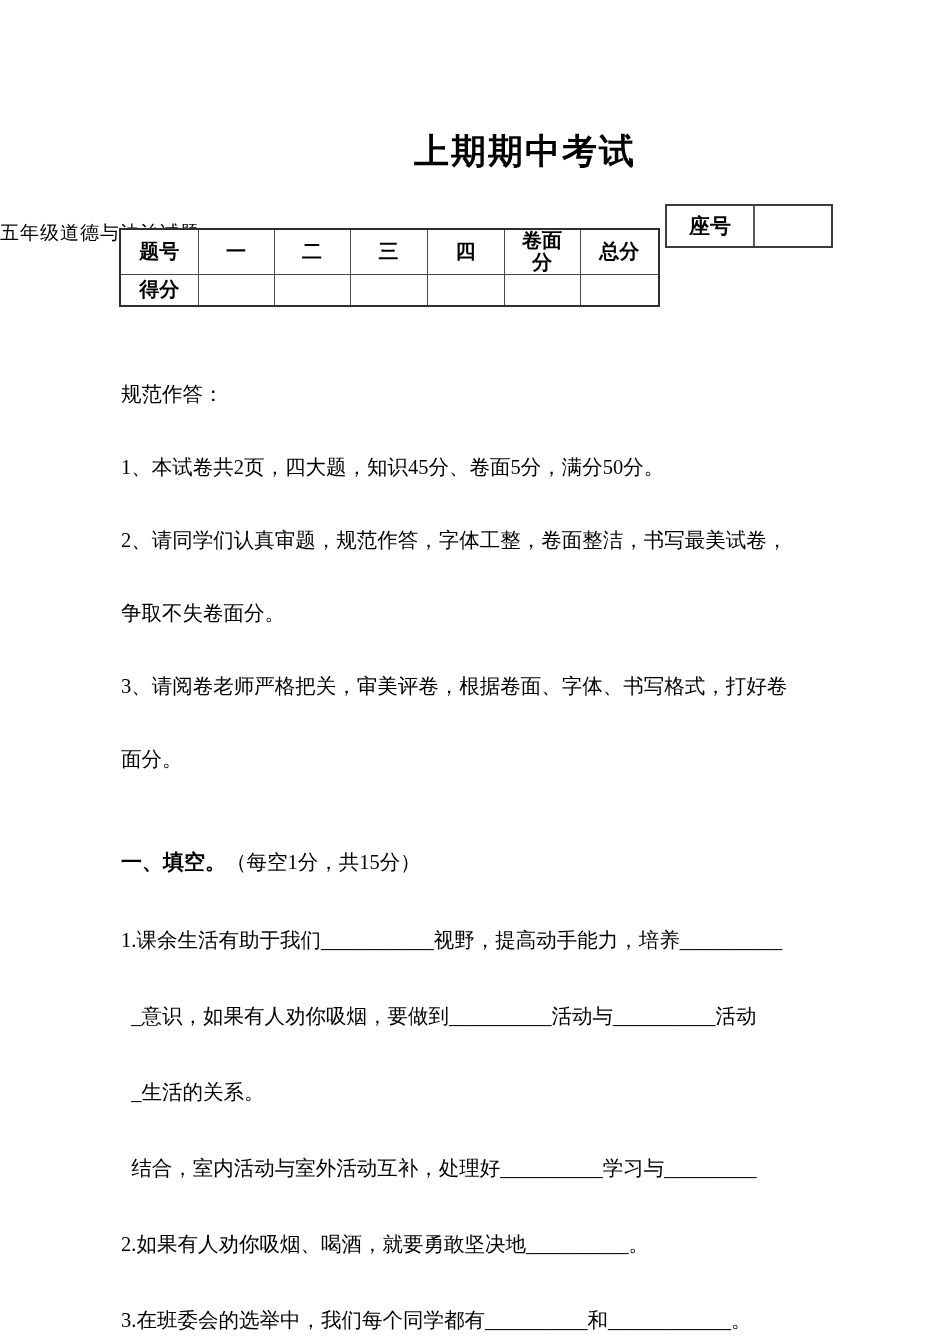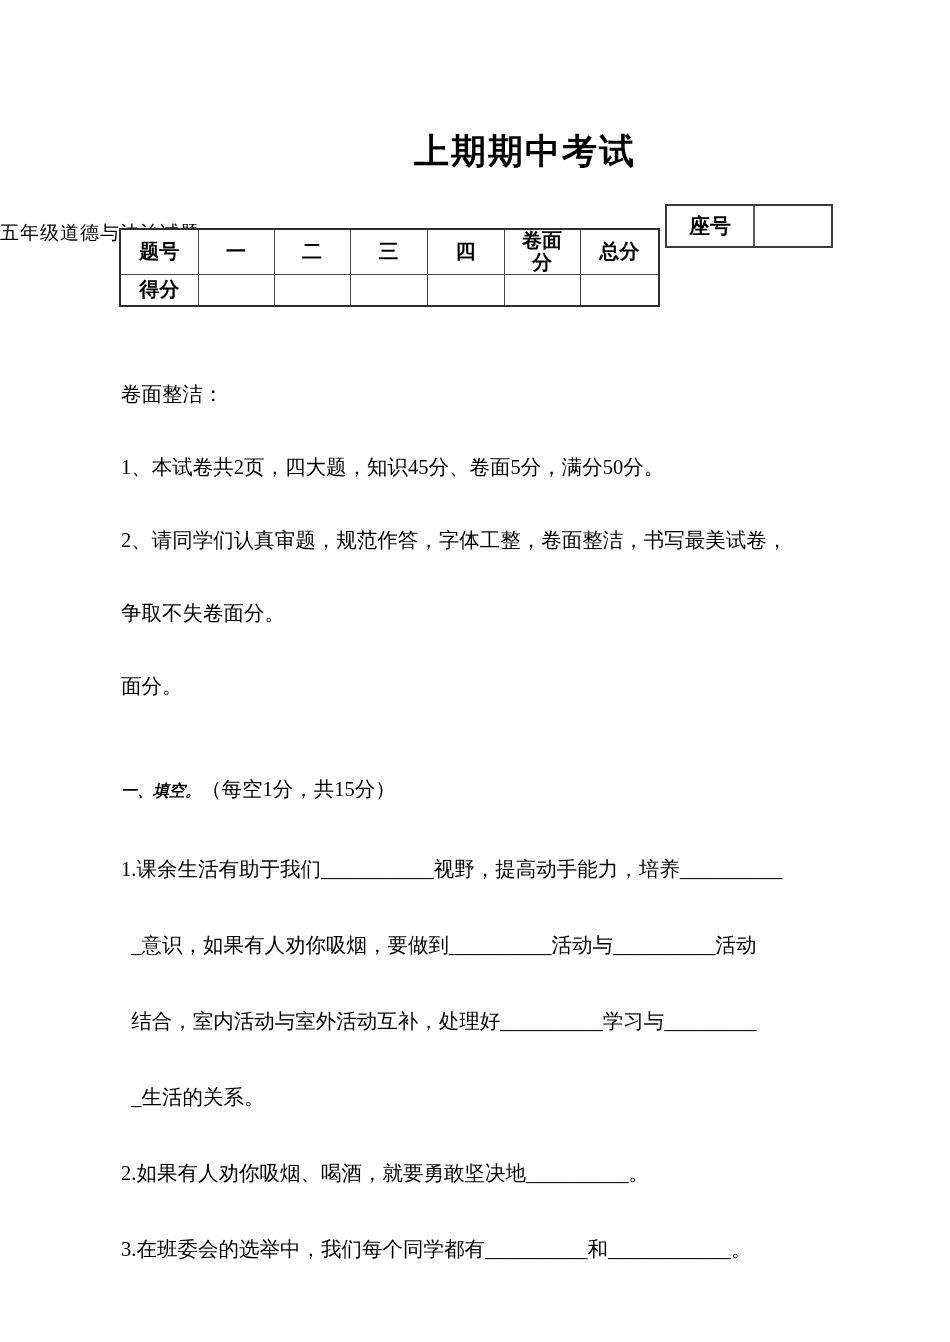--- a/index.html
+++ b/index.html
@@ -45,21 +45,21 @@
   table.score-table tr.score-row td { height:32px;text-align:center; }
   .wrap-narrow { display:inline-block; max-width:46px; word-break:break-all; }
   .main {
     position:absolute; left:121px; top:312px; width:726px;
     font-size:20.5px; white-space:pre-wrap;
   }
   .tip-line   { line-height:27px; }
   .q-line     { line-height:30px;font-family:Liberation Serif, serif; }
   .sec-heading { line-height:34px; margin-top:3px; }
   .bold-sans {
-    font-family:"Liberation Sans", sans-serif; font-weight:bold; font-size:16px;font-style:italic;
+    font-family:"Liberation Sans", sans-serif; font-weight:bold; font-size:21px;
   }
 </style>
 </head>
 <body>
 
 <div class="page">
 
   <div class="title">上期期中考试</div>
   <div class="subtitle">五年级道德与法治试题</div>
 
@@ -95,31 +95,32 @@
       <td></td>
       <td></td>
       <td></td>
       <td></td>
     </tr>
   </tbody>
     </table>
 
   <div class="main">
 
-    <div class="tip-line">卷面整洁：</div>
+    <div class="tip-line">规范作答：</div>
     <div class="tip-line">1、本试卷共2页，四大题，知识45分、卷面5分，满分50分。</div>
     <div class="tip-line">2、请同学们认真审题，规范作答，字体工整，卷面整洁，书写最美试卷，</div>
     <div class="tip-line">争取不失卷面分。</div>
+    <div class="tip-line">3、请阅卷老师严格把关，审美评卷，根据卷面、字体、书写格式，打好卷</div>
     <div class="tip-line">面分。</div>
 
     <div class="sec-heading"><span class="bold-sans">一、填空。</span><span>（每空1分，共15分）</span></div>
     <div class="q-line">1.课余生活有助于我们___________视野，提高动手能力，培养__________</div>
     <div class="q-line">  _意识，如果有人劝你吸烟，要做到__________活动与__________活动</div>
+    <div class="q-line">  _生活的关系。</div>
     <div class="q-line">  结合，室内活动与室外活动互补，处理好__________学习与_________</div>
-    <div class="q-line">  _生活的关系。</div>
     <div class="q-line">2.如果有人劝你吸烟、喝酒，就要勇敢坚决地__________。</div>
     <div class="q-line">3.在班委会的选举中，我们每个同学都有__________和____________。</div>
     
     
     
     
     
 
     
     

